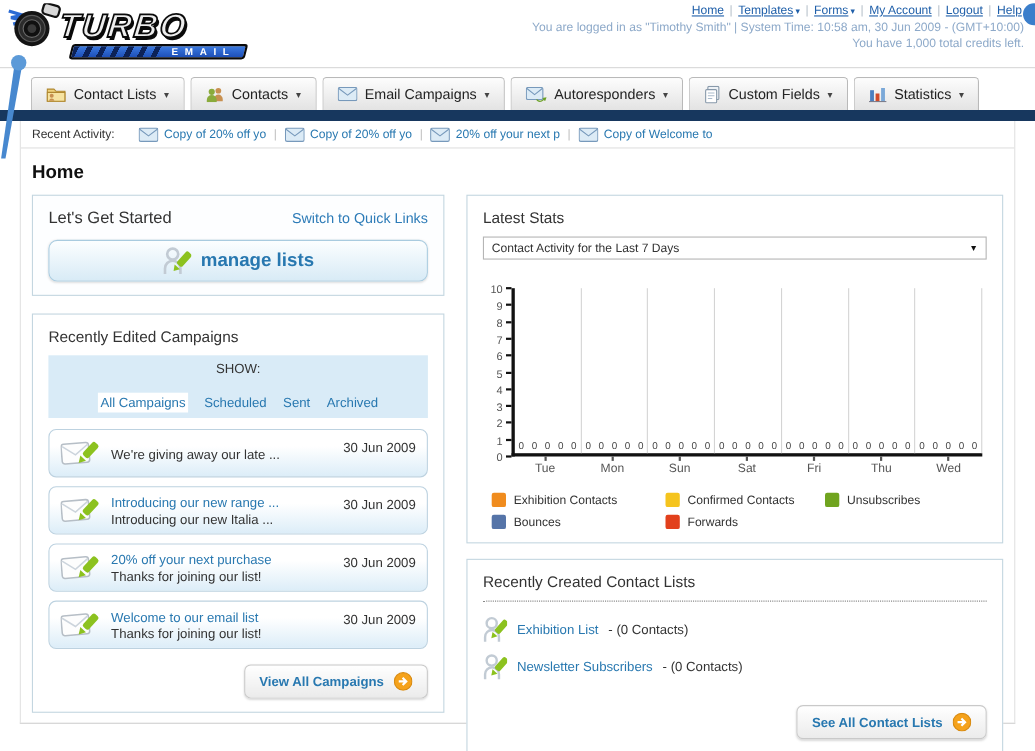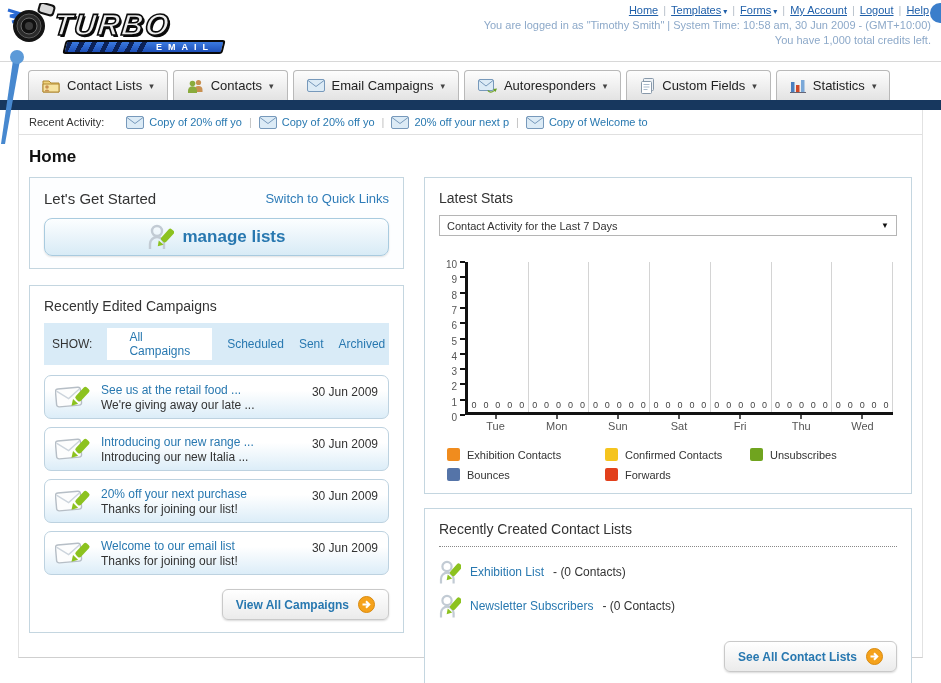--- a/index.html
+++ b/index.html
@@ -65,23 +65,23 @@
   .gs-title { font-size:15px; color:#333; }
   .gs-link { font-size:13px; color:#2e7cb8; cursor:pointer; text-decoration:none;text-align:right; }
   .gs-buttons { display:flex; gap:14px; margin-top:11px; }
   .gs-btn { flex:1; height:38px; display:flex; align-items:center; justify-content:center; gap:9px;
       border:1px solid #a9cbdf; border-radius:8px; background:linear-gradient(#fcfeff,#d8ebf6);
       box-shadow:0 1px 2px rgba(0,0,0,0.12); font-size:17px; font-weight:bold; color:#2878b0; cursor:pointer; }
 
   
   .campaigns { margin-bottom:10px; }
   .panel-title { font-size:14px; color:#333; margin-bottom:9px; }
-  .show-strip { background:#d9ebf7; padding:5px 8px; display:flex; align-items:center; gap:15px; font-size:12px; color:#333; }
+  .show-strip { background:#d9ebf7; padding:5px 8px; display:flex; align-items:center; gap:15px; font-size:12px; color:#333;flex-direction:column; }
   .show-strip a { color:#2878b0; text-decoration:none; cursor:pointer; }
-  .show-strip a.active { background:#fff; padding:2px 22px; }
+  .show-strip a.active { background:#fff; padding:2px 2px; }
   .camp-rows { margin-top:10px; display:flex; flex-direction:column; gap:8px; }
   .camp-row { border:1px solid #bdd2e0; border-radius:7px; background:linear-gradient(180deg,#ffffff 35%,#dcedf8);
       padding:5px 10px; display:flex; align-items:center; gap:10px; min-height:44px; }
   .camp-text { flex:1; min-width:0; }
   .camp-text a { font-size:12px; color:#2878b0; text-decoration:none; cursor:pointer; display:block; }
   .camp-sub { font-size:12px; color:#333; margin-top:1px; }
   .camp-date { font-size:12px; color:#333; align-self:flex-start; margin-top:4px; white-space:nowrap; }
   .btn-row { display:flex; justify-content:flex-end; margin-top:14px;align-items:flex-end; }
   .link-btn { display:flex; align-items:center; gap:9px; padding:6px 13px; border:1px solid #c9c9c9; border-radius:6px;
       background:linear-gradient(#ffffff,#ebebeb); box-shadow:0 1px 2px rgba(0,0,0,0.15);
@@ -320,21 +320,20 @@
                       <rect x="1" y="5" width="25" height="18" rx="2.5" fill="#fdfdfd" stroke="#b6bec6" stroke-width="1.4"></rect>
                       <path d="M2 7 L13.5 15.5 L25 7" stroke="#ccd4dc" stroke-width="1.4" fill="none"></path>
                     </g>
                     <g transform="rotate(43 25 13)">
                       <rect x="22" y="2" width="7" height="16" rx="2.2" fill="#8cc21f"></rect>
                       <polygon points="22,20 29,20 25.5,26" fill="#8cc21f"></polygon>
                     </g>
                   </svg>
                 </span>
                 <div class="camp-text">
-                  <a>See us at the retail food ...</a>
                   <div class="camp-sub">We're giving away our late ...</div>
                 </div>
                 <div class="camp-date">30 Jun 2009</div>
               </div>
               <div class="camp-row">
                 <span>
                   <svg width="36" height="28" viewBox="0 0 36 28">
                     <g transform="rotate(-5 14 14)">
                       <rect x="1" y="5" width="25" height="18" rx="2.5" fill="#fdfdfd" stroke="#b6bec6" stroke-width="1.4"></rect>
                       <path d="M2 7 L13.5 15.5 L25 7" stroke="#ccd4dc" stroke-width="1.4" fill="none"></path>

